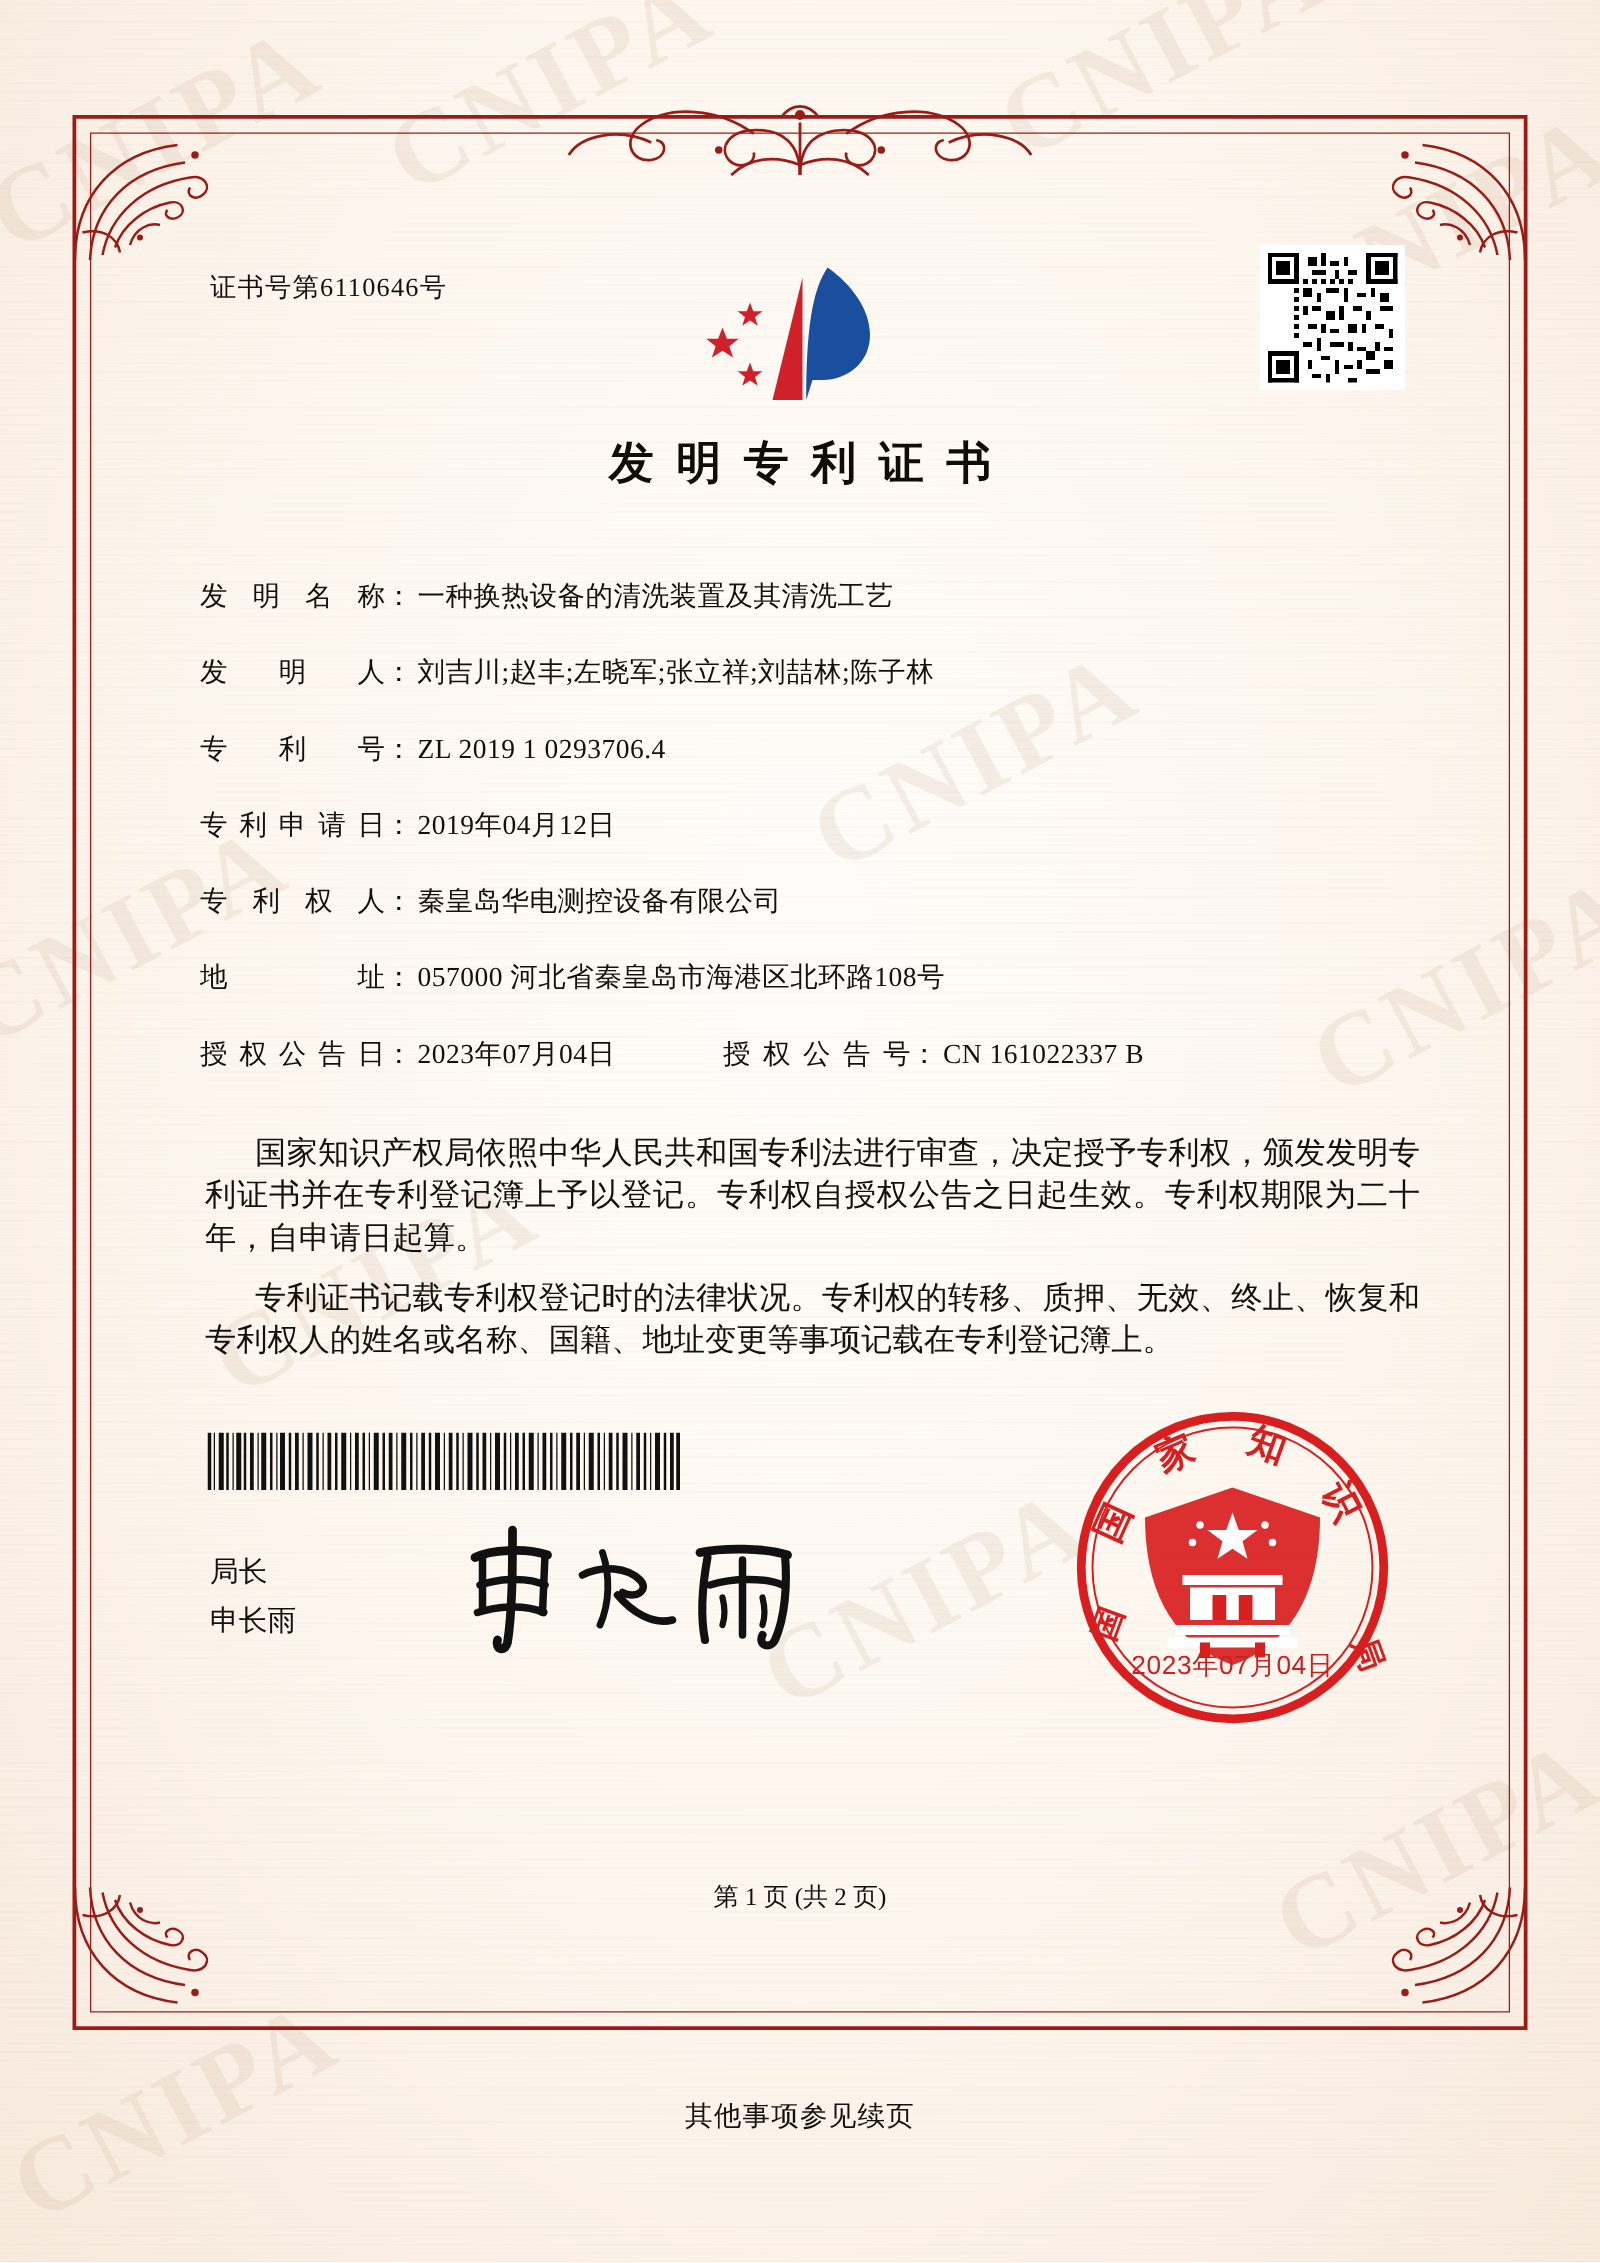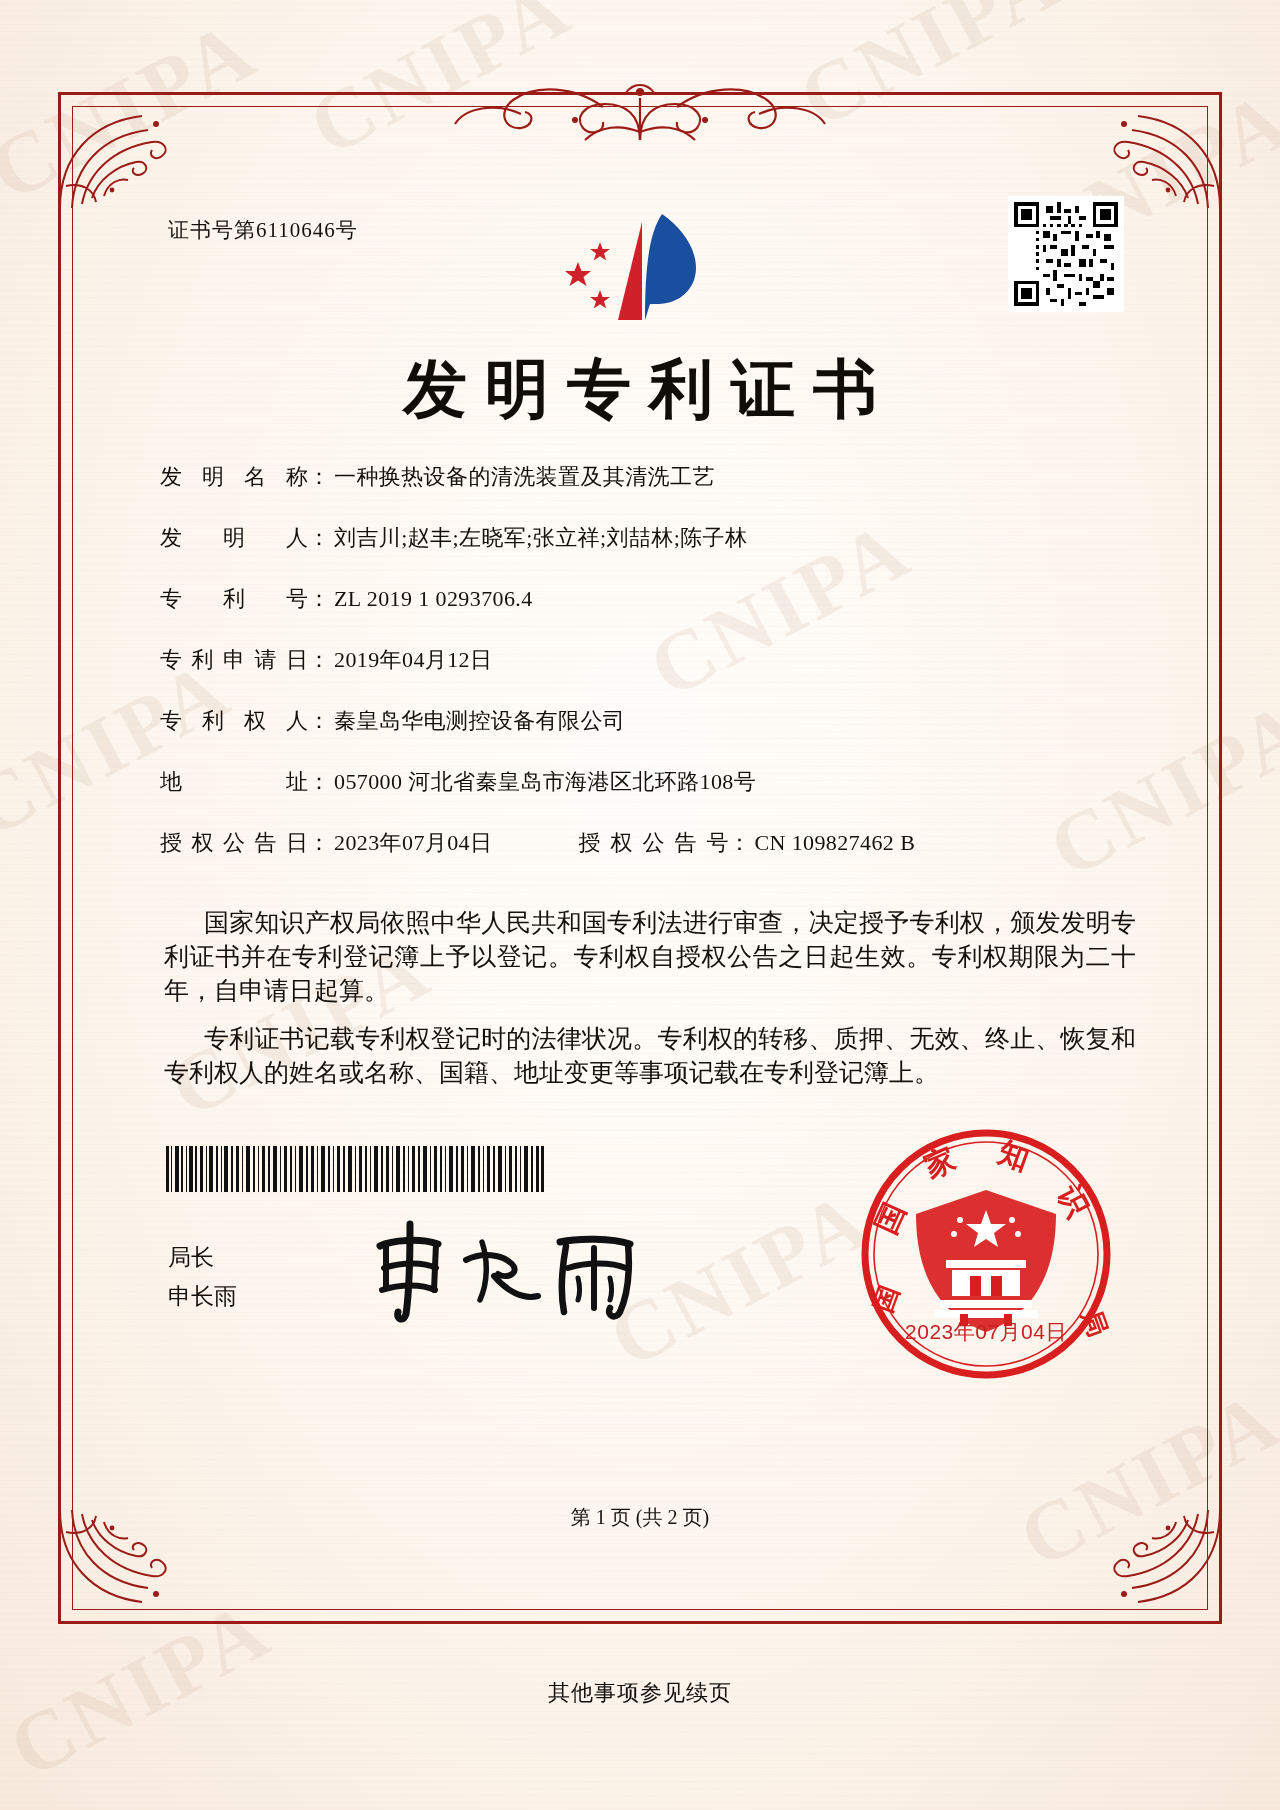--- a/index.html
+++ b/index.html
@@ -115,21 +115,21 @@
     left: 50%; top: 96px;
     transform: translateX(-50%);
     width: 180px; height: 130px;
   }
 
   .title {
     position: absolute;
     left: 0; right: 0;
     top: 240px;
     text-align: center;
-    font-size: 64px;
+    font-size: 36px;
     font-weight: 700;
     letter-spacing: 18px;
     text-indent: 18px;
     color: #100c08;
     font-family: "DejaVu Serif", "Liberation Serif", serif;
   }
 
   
   .fields {
     position: absolute;
@@ -525,21 +525,21 @@
         <span class="field-colon">：</span>
         <span class="field-value">2023年07月04日</span>
         <span class="second-label">
           <span>授</span>
             <span>权</span>
             <span>公</span>
             <span>告</span>
             <span>号</span>
         </span>
         <span class="field-colon">：</span>
-        <span class="field-value">CN 109827462 B</span>
+        <span class="field-value">CN 161022337 B</span>
       </div>
 
     </div>
 
     <div class="paras">
       <div class="para">国家知识产权局依照中华人民共和国专利法进行审查，决定授予专利权，颁发发明专利证书并在专利登记簿上予以登记。专利权自授权公告之日起生效。专利权期限为二十年，自申请日起算。</div>
       <div class="para">专利证书记载专利权登记时的法律状况。专利权的转移、质押、无效、终止、恢复和专利权人的姓名或名称、国籍、地址变更等事项记载在专利登记簿上。</div>
     </div>
 
     <svg class="barcode" viewBox="0 0 378 46" preserveAspectRatio="none">

